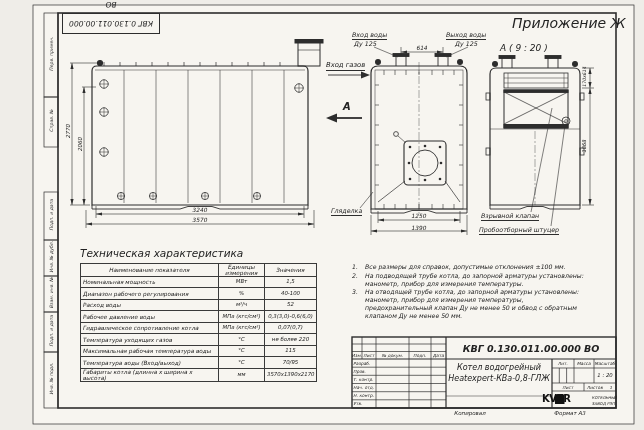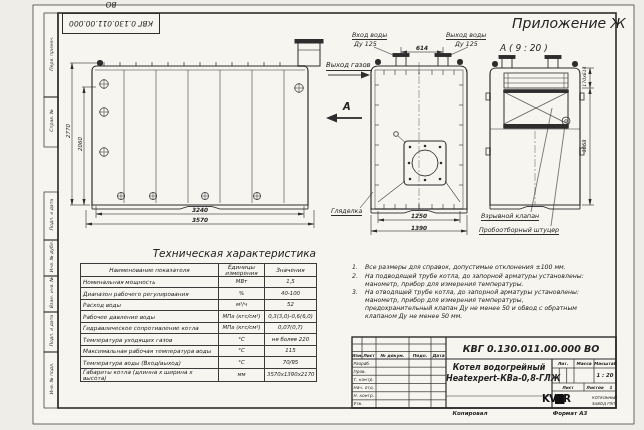--- a/index.html
+++ b/index.html
@@ -4,31 +4,31 @@
 <style>
   html,body { margin:0; padding:0; }
   .sheet {
     position:relative; width:644px; height:430px;
     background:#efede8; overflow:hidden;
     font-family:"DejaVu Sans", sans-serif; color:#222;
   }
   .paper { position:absolute; left:33px; top:5px; width:601px; height:419px; background:#f7f5f0; }
   svg.line-layer { position:absolute; left:0; top:0; pointer-events:none; }
   .t { position:absolute; font-style:italic; white-space:nowrap; color:#222; }
-  .c { text-align:center;font-weight:bold; }
+  .c { text-align:center; }
   .ul { border-bottom:0.8px solid #2d2d2d; padding-bottom:0.5px; }
   .vdim { position:absolute; transform:rotate(-90deg); font-style:italic; text-align:center; white-space:nowrap; }
   .vlab { position:absolute; transform:rotate(-90deg); font-style:italic; text-align:center; white-space:nowrap; font-size:4.6px; color:#333; }
   .top-designation {
     position:absolute; left:62px; top:13px; width:96px; height:19px;
     border:1px solid #2d2d2d; transform:rotate(180deg);
     font-style:italic; font-size:7.5px; line-height:19px; text-align:center;
   }
   
-  .spec-title { position:absolute; left:80px; top:247px; width:236px; text-align:right;
+  .spec-title { position:absolute; left:80px; top:247px; width:236px; text-align:left;
     font-size:10.5px; font-style:italic; }
   table.spec { position:absolute; left:80px; top:263px; width:236px; border-collapse:collapse;
     font-size:5.7px; font-style:italic; table-layout:fixed; }
   table.spec th, table.spec td { border:0.8px solid #3a3a3a; padding:0 2px; height:10.5px; line-height:1.05; }
   table.spec th { font-weight:normal; text-align:center; }
   table.spec td.nm { text-align:left; }
   table.spec td.un, table.spec td.vl { text-align:center; font-size:5.4px; }
   
   .notes { position:absolute; left:352px; top:263px; width:240px; font-size:6.2px;
     font-style:italic; line-height:1.25; }
@@ -302,21 +302,21 @@
 
   <div class="top-designation">КВГ 0.130.011.00.000 ВО</div>
 
   <div class="t" style="left:512px; top:15px; font-size:14px;">Приложение Ж</div>
   <div class="t" style="left:500px; top:43px; font-size:9px;">А ( 9 : 20 )</div>
 
   <div class="t ul" style="left:352px; top:31px; font-size:6.3px;">Вход воды</div>
   <div class="t" style="left:354px; top:40px; font-size:6.3px;">Ду 125</div>
   <div class="t ul" style="left:446px; top:31px; font-size:6.3px;">Выход воды</div>
   <div class="t" style="left:455px; top:40px; font-size:6.3px;">Ду 125</div>
-  <div class="t ul" style="left:326px; top:61px; font-size:6.8px;">Выход газов</div>
+  <div class="t ul" style="left:326px; top:61px; font-size:6.8px;">Вход газов</div>
   <div class="t" style="left:343px; top:101px; font-size:10px; font-weight:bold;">А</div>
 
   <div class="t c" style="left:186px; top:206.5px; width:28px; font-size:5.8px;">3240</div>
   <div class="t c" style="left:186px; top:216.5px; width:28px; font-size:5.8px;">3570</div>
   <div class="vdim" style="left:48px; top:128px; width:40px; font-size:5.5px;">2770</div>
   <div class="vdim" style="left:60px; top:141px; width:40px; font-size:5.5px;">2060</div>
 
   <div class="t c" style="left:408px; top:45px; width:28px; font-size:5.8px;">614</div>
   <div class="t c" style="left:405px; top:213px; width:28px; font-size:5.8px;">1250</div>
   <div class="t c" style="left:405px; top:224.5px; width:28px; font-size:5.8px;">1390</div>

